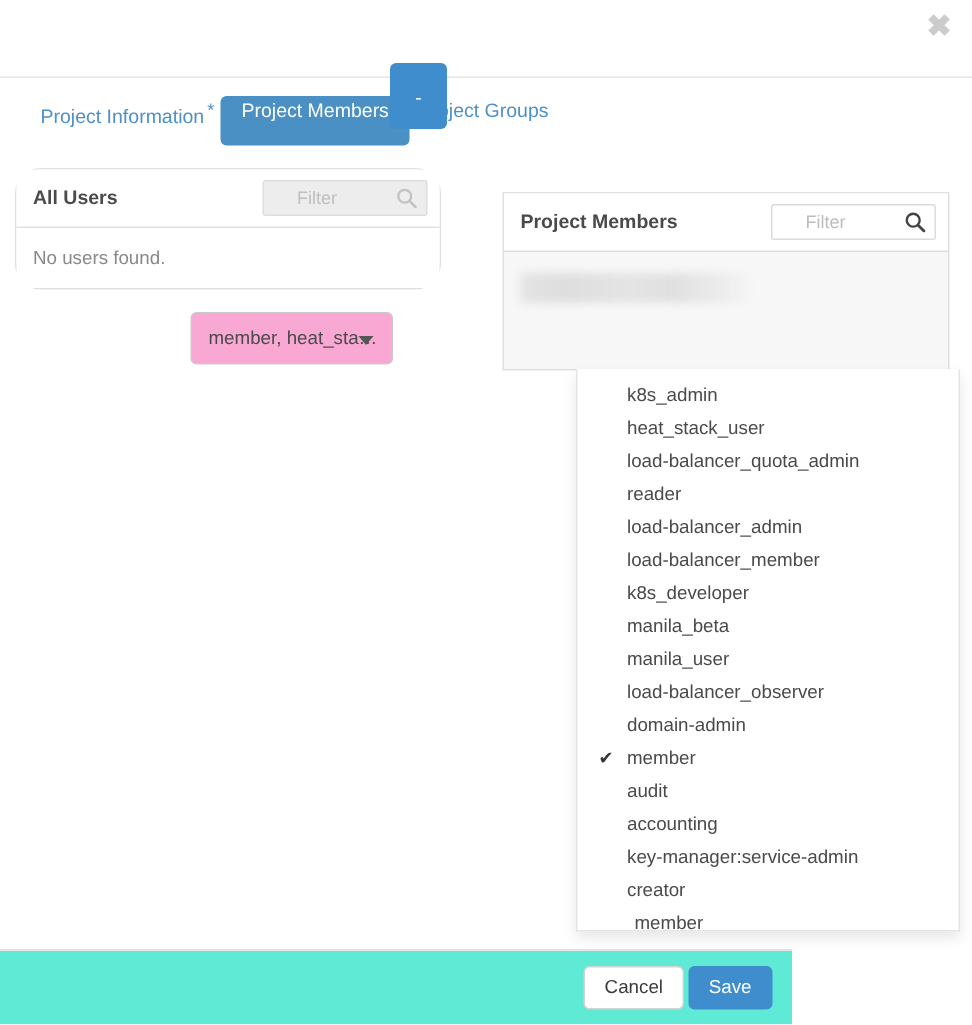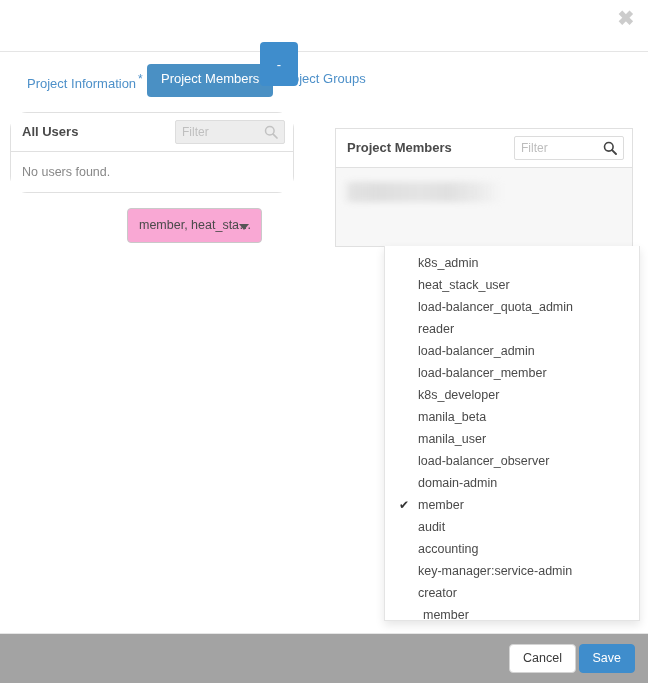--- a/index.html
+++ b/index.html
@@ -54,21 +54,21 @@
   
   .tabs {
     position: absolute;
     left: 0; top: 52px;
     width: 648px; height: 60px;
   }
   .tab {
     position: absolute;
     top: 12px;
     height: 33px;
-    line-height: 30px;
+    line-height: 19px;
     padding: 0 14px;
     font-size: 13px;
     color: #4d90c9;
     border-radius: 4px;
     cursor: pointer;
     white-space: nowrap;
     text-decoration: none;
     display: block;
   }
   .tab.active {
@@ -117,21 +117,21 @@
     background: #ffffff;
   }
   .filter-wrap.disabled { background: #ededed; border-color: #dddddd; }
   .filter-input {
     position: absolute;
     left: 0; top: 0;
     width: 86px; height: 22px;
     border: 0;
     outline: none;
     background: transparent;
-    padding: 0 6px;
+    padding: 0 22px;
     font-size: 12px;
     color: #666;
     font-family: "Liberation Sans", sans-serif;
   }
   .filter-input::placeholder { color: #bdbdbd; }
   .filter-wrap.disabled .filter-input::placeholder { color: #bfbfbf; }
   .search-icon {
     position: absolute;
     right: 6px; top: 4px;
     width: 14px; height: 14px;
@@ -236,23 +236,23 @@
     position: absolute;
     left: 14px; top: 0;
     font-size: 12px;
     color: #333;
     line-height: 22px;
   }
 
   
   .modal-footer {
     position: absolute;
-    left: 0; bottom: 0; width: 648px; height: 50px;
+    left: 0; bottom: 0; width: 528px; height: 50px;
     border-top: 1px solid #e5e5e5;
-    background: #a3a3a3;
+    background: #5eead4;
     margin-top: 45px;
   }
   .btn {
     position: absolute;
     top: 10px;
     height: 29px;
     line-height: 27px;
     padding: 0 13px;
     font-size: 12.5px;
     border-radius: 4px;

